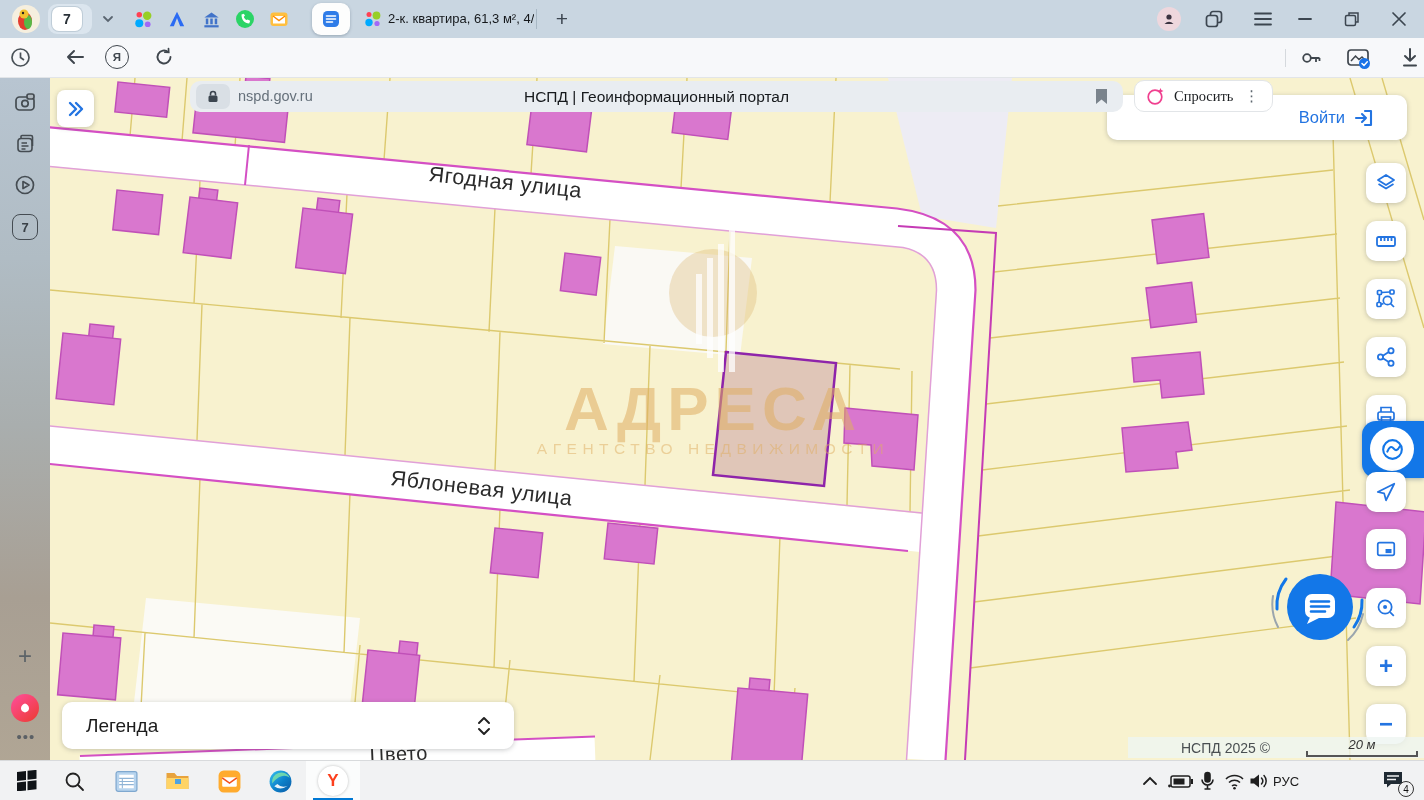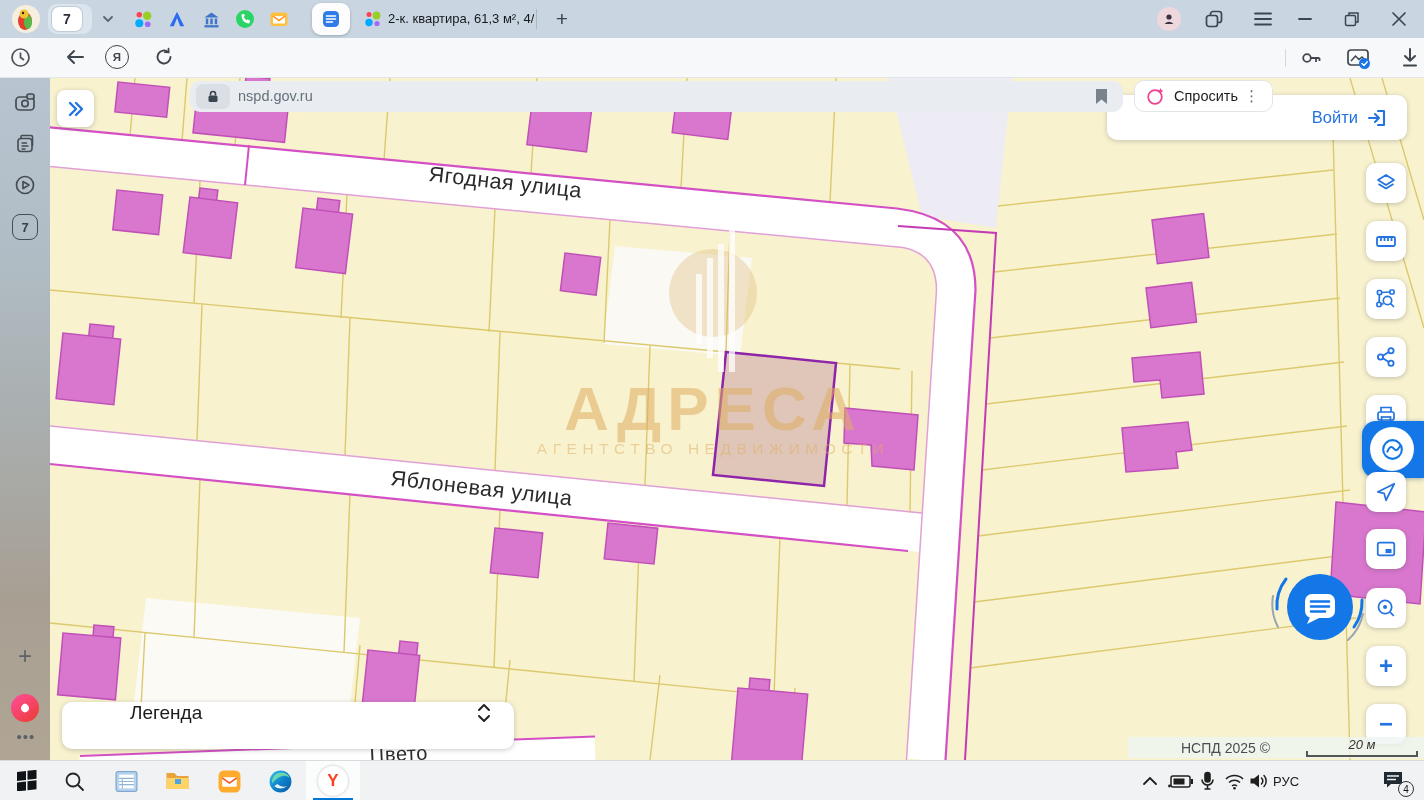--- a/index.html
+++ b/index.html
@@ -20,21 +20,21 @@
                display:flex; align-items:center; justify-content:center; }
   .tabtitle { font-size:13px; color:#15181b; white-space:nowrap; overflow:hidden; }
   
   #toolbar { left:0; top:38px; width:1424px; height:40px; background:#f7f8fa; border-bottom:1px solid #e2e5e8; }
   #addressbar { left:190px; top:43px; width:933px; height:31px; background:#e9edf1; border-radius:10px; }
   .lockchip { left:6px; top:3px; width:34px; height:25px; background:#d9dfe5; border-radius:7px;
               display:flex; align-items:center; justify-content:center; }
   #urltext { left:48px; top:7px; font-size:14.5px; color:#65707a;text-align:right; }
   #pagetitle { left:0; top:7px; width:100%; text-align:center; font-size:15.5px; color:#16191c; }
   #askpill { left:1134px; top:42px; width:139px; height:32px; background:#fff; border:1px solid #e2e5e8;
-             border-radius:10px; display:flex; align-items:center; }
+             border-radius:10px; display:flex; align-items:center;font-family:Liberation Serif, serif; }
   
   #sidebar { left:0; top:78px; width:50px; height:722px;
     background:linear-gradient(180deg,#b8c5d1 0%,#b0bcc4 25%,#a9aeae 48%,#a89f93 72%,#b2a795 100%); }
   
   .panel { background:#fff; border-radius:10px; box-shadow:0 1px 5px rgba(60,64,67,.28); }
   .btn40 { left:1366px; width:40px; height:40px; background:#fff; border-radius:10px;
            box-shadow:0 1px 5px rgba(60,64,67,.3); display:flex; align-items:center; justify-content:center; }
   .zoomglyph { font-size:24px; color:#2374e1; font-weight:bold; line-height:1; }
   
   #taskbar { left:0; top:760px; width:1424px; height:40px; background:#f1f2f3; border-top:1px solid #d8dadc; }
@@ -127,21 +127,21 @@
     <text transform="translate(320,684) rotate(-2.5)" font-size="20">Цвето</text>
   </g>
 </svg>
 
 <div class="abs panel" style="left:57px;top:90px;width:37px;height:37px;border-radius:8px;display:flex;align-items:center;justify-content:center;">
   <svg width="20" height="20" viewBox="0 0 20 20">
     <path d="M4,4 L10,10 L4,16 M10,4 L16,10 L10,16" fill="none" stroke="#2374e1" stroke-width="2.4" stroke-linecap="round" stroke-linejoin="round"></path>
   </svg>
 </div>
 
-<div class="abs panel" style="left:1107px;top:95px;width:300px;height:45px;display:flex;align-items:center;justify-content:flex-end;padding-right:20px;gap:9px;">
+<div class="abs panel" style="left:1107px;top:95px;width:300px;height:45px;display:flex;align-items:center;justify-content:flex-end;padding-right:33px;gap:9px;">
   <span style="color:#2374e1;font-size:16.5px;">Войти</span>
   <svg width="20" height="20" viewBox="0 0 20 20">
     <path d="M2,10 H12 M8,6 L12,10 L8,14 M11,3 H17 V17 H11" fill="none" stroke="#2374e1" stroke-width="2.1" stroke-linecap="round" stroke-linejoin="round"></path>
   </svg>
 </div>
 
 <div class="abs btn40" style="top:163px;">
   <svg width="22" height="22" viewBox="0 0 22 22" fill="none" stroke="#2374e1" stroke-width="1.8" stroke-linejoin="round">
     <path d="M11,3 L19,8 L11,13 L3,8 Z"></path>
       <path d="M3.5,12 L11,16.6 L18.5,12"></path>
@@ -220,21 +220,21 @@
     <path d="M83,88 A49,49 0 0 0 98,62" stroke="#9aa5ad" stroke-width="2"></path>
   </g>
   <circle cx="55" cy="55" r="33" fill="#1377e8"></circle>
   <g>
     <rect x="40" y="42" width="30" height="24" rx="7" fill="#ffffff"></rect>
     <path d="M46,63 L42,72 L54,66 Z" fill="#ffffff"></path>
     <path d="M46,49.5 H64 M46,54.5 H64 M46,59.5 H60" stroke="#1377e8" stroke-width="2.6" stroke-linecap="round"></path>
   </g>
 </svg>
 
-<div class="abs panel" style="left:62px;top:702px;width:452px;height:47px;display:flex;align-items:flex-start;padding-left:44px;">
+<div class="abs panel" style="left:62px;top:702px;width:452px;height:47px;display:flex;align-items:center;">
   <span style="margin-left:24px;font-size:19px;color:#1c1c1c;">Легенда</span>
   <svg width="16" height="22" viewBox="0 0 16 22" style="margin-left:auto;margin-right:22px;">
     <path d="M3,8 L8,3 L13,8 M3,14 L8,19 L13,14" fill="none" stroke="#222" stroke-width="2" stroke-linecap="round" stroke-linejoin="round"></path>
   </svg>
 </div>
 
 <div class="abs" style="left:1128px;top:737px;width:296px;height:21px;background:rgba(237,245,241,.8);display:flex;align-items:center;">
   <span style="margin-left:53px;font-size:14px;color:#4a4f52;">НСПД 2025 ©</span>
   <div style="margin-left:auto;margin-right:6px;width:112px;font-style:italic;">
     <div style="text-align:center;font-size:13px;color:#333;line-height:12px;">20 м</div>
@@ -383,20 +383,21 @@
       <path d="M14.5,1.5 L14.7,5.4 L10.9,5.2" stroke-width="1.7"></path>
   </svg>
   <div class="abs" id="addressbar">
     <div class="abs lockchip">
       <svg width="12" height="13" viewBox="0 0 12 13">
         <rect x="1.5" y="5.5" width="9" height="6.5" rx="1.5" fill="#3c4650"></rect>
         <path d="M3.5,5.5 V4 a2.5,2.5 0 0 1 5,0 V5.5" fill="none" stroke="#3c4650" stroke-width="1.6"></path>
       </svg>
     </div>
     <span class="abs" id="urltext">nspd.gov.ru</span>
+    <span class="abs" id="pagetitle">НСПД | Геоинформационный портал</span>
     <svg class="abs" style="right:14px;top:7px;" width="15" height="17" viewBox="0 0 15 17" fill="#7a838c">
       <path d="M2,1 H13 V16 L7.5,11.5 L2,16 Z"></path>
     </svg>
   </div>
   <div class="abs" id="askpill">
     <svg style="margin-left:11px;" width="19" height="19" viewBox="0 0 19 19">
       <circle cx="9" cy="10" r="6.8" fill="none" stroke="#f0408f" stroke-width="1.7"></circle>
       <path d="M14.5,1 L15.4,3.1 L17.5,4 L15.4,4.9 L14.5,7 L13.6,4.9 L11.5,4 L13.6,3.1 Z" fill="#f0408f"></path>
     </svg>
     <span style="margin-left:9px;font-size:14.5px;color:#1b1e21;">Спросить</span>

